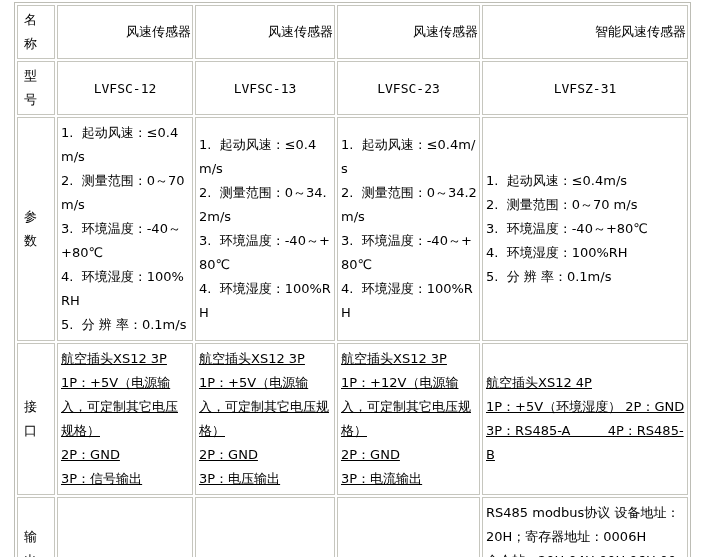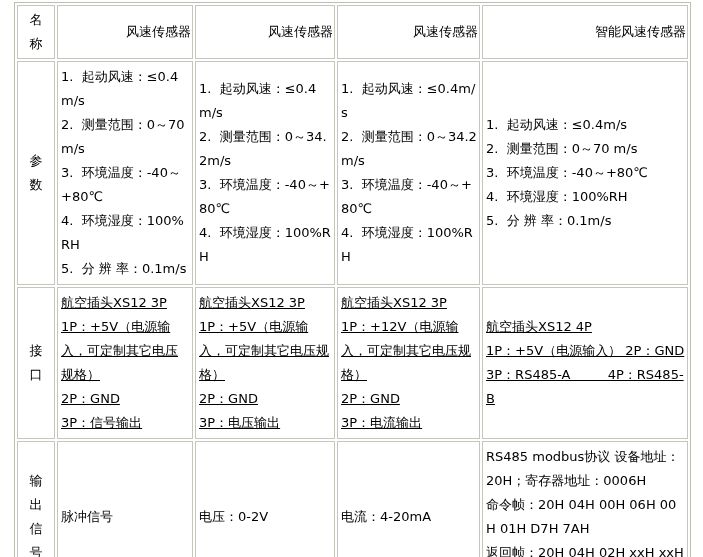--- a/index.html
+++ b/index.html
@@ -26,21 +26,21 @@
   }
   table.spec th, table.spec td {
     border: 1px solid #c6c6be;
     background: #ffffff;
     font-size: 13px;
     font-weight: normal;
     vertical-align: middle;
     overflow: hidden;
   }
   .row-label {
-    text-align: center;
+    text-align: left;
     padding: 2px 6px;
     line-height: 24px;
   }
   .name-cell {
     text-align: right;
     font-weight: bold;
     height: 24px;
     margin-top: 28px;
   }
   .model-cell {
@@ -75,20 +75,27 @@
 
     <tbody>
         <tr class="r-name">
       <th class="row-label">名称</th>
       <td class="name-cell">风速传感器</td>
       <td class="name-cell">风速传感器</td>
       <td class="name-cell">风速传感器</td>
       <td class="name-cell">智能风速传感器</td>
     </tr>
 
+    <tr class="r-model">
+      <th class="row-label">型号</th>
+      <td class="model-cell">LVFSC-12</td>
+      <td class="model-cell">LVFSC-13</td>
+      <td class="model-cell">LVFSC-23</td>
+      <td class="model-cell">LVFSZ-31</td>
+    </tr>
 
     <tr class="r-params">
       <th class="row-label">参数</th>
       <td class="content-cell">1.  起动风速：≤0.4m/s
 2.  测量范围：0～70 m/s
 3.  环境温度：-40～+80℃
 4.  环境湿度：100%RH
 5.  分 辨 率：0.1m/s</td>
       <td class="content-cell">1.  起动风速：≤0.4m/s
 2.  测量范围：0～34.2m/s
@@ -113,21 +120,21 @@
 3P：信号输出</td>
       <td class="content-cell">航空插头XS12 3P
 1P：+5V（电源输入，可定制其它电压规格）
 2P：GND
 3P：电压输出</td>
       <td class="content-cell">航空插头XS12 3P
 1P：+12V（电源输入，可定制其它电压规格）
 2P：GND
 3P：电流输出</td>
       <td class="content-cell">航空插头XS12 4P
-1P：+5V（电源输入） 2P：GND
+1P：+5V（环境湿度） 2P：GND
 3P：RS485-A         4P：RS485-B</td>
     </tr>
 
     <tr class="r-output">
       <th class="row-label">输出信号</th>
       <td class="content-cell">脉冲信号</td>
       <td class="content-cell">电压：0-2V</td>
       <td class="content-cell">电流：4-20mA</td>
       <td class="content-cell">RS485 modbus协议 设备地址：20H；寄存器地址：0006H
 命令帧：20H 04H 00H 06H 00H 01H D7H 7AH

